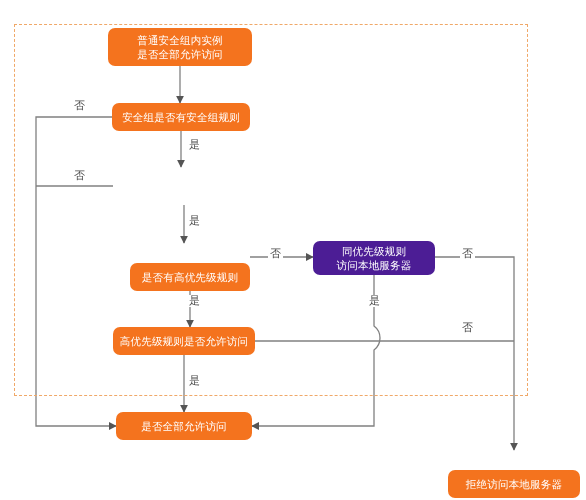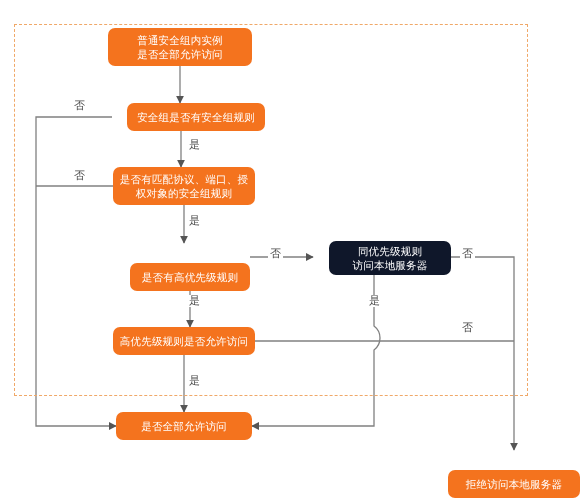--- a/index.html
+++ b/index.html
@@ -95,36 +95,30 @@
     </g>
   </svg>
 
   <div class="node" id="node-start" style="left: 108px; top: 28px; width: 144px; height: 38px; background: rgb(244, 115, 30);">
     <span>
       <span>普通安全组内实例</span><br>
       <span>是否全部允许访问</span>
     </span>
   </div>
 
-  <div class="node" id="node-has_rule" style="left: 112px; top: 103px; width: 138px; height: 28px; background: rgb(244, 115, 30); margin-left: 15px;">
+  <div class="node" id="node-has_rule" style="left: 112px; top: 103px; width: 138px; height: 28px; background: rgb(244, 115, 30);">
     <span>安全组是否有安全组规则</span>
   </div>
 
-  <div class="node" id="node-match_rule" style="left: 113px; top: 167px; width: 142px; height: 38px; background: rgb(244, 115, 30);">
-    <span>
-      <span>是否有匹配协议、端口、授</span><br>
-      <span>权对象的安全组规则</span>
-    </span>
-  </div>
 
   <div class="node" id="node-has_high" style="left: 130px; top: 243px; width: 120px; height: 28px; background: rgb(244, 115, 30); margin-top: 20px;">
     <span>是否有高优先级规则</span>
   </div>
 
-  <div class="node" id="node-same_prio" style="left: 313px; top: 241px; width: 122px; height: 34px; background: #0f172a; margin-left: 16px;">
+  <div class="node" id="node-same_prio" style="left: 313px; top: 241px; width: 122px; height: 34px; background: #4c1d95;">
     <span>
       <span>同优先级规则</span><br>
       <span>访问本地服务器</span>
     </span>
   </div>
 
   <div class="node" id="node-high_allow" style="left: 113px; top: 327px; width: 142px; height: 28px; background: rgb(244, 115, 30);">
     <span>高优先级规则是否允许访问</span>
   </div>
 

